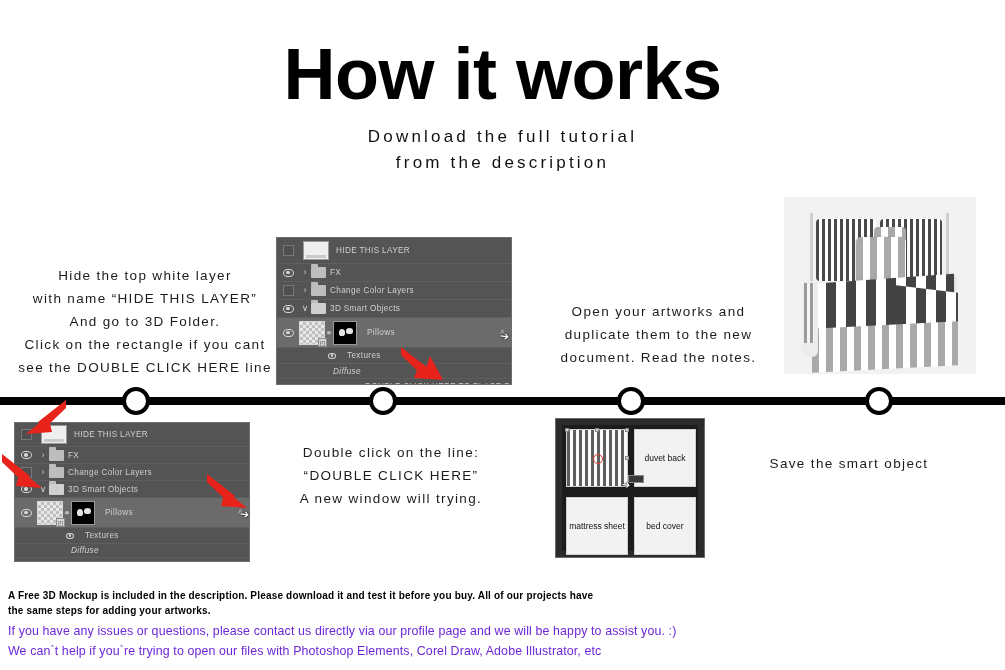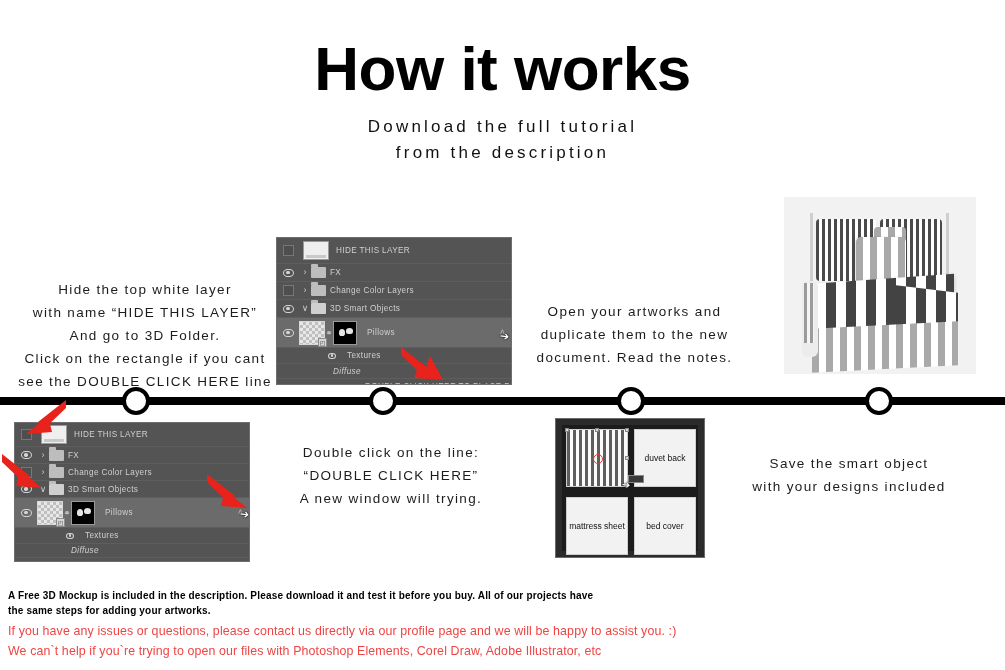--- a/index.html
+++ b/index.html
@@ -9,21 +9,21 @@
     background:#ffffff;
     font-family:"Liberation Sans", sans-serif;
     position:relative;
     overflow:hidden;
     color:#1a1a1a;
   }
 
   
   #header { position:absolute; left:0; top:0; width:1005px; text-align:center; }
   #title {
-    font-size:62px; font-weight:bold; letter-spacing:-0.5px;
+    font-size:72px; font-weight:bold; letter-spacing:-0.5px;
     margin-top:38px; line-height:1.0; color:#000;
   }
   #subtitle {
     font-size:17px; letter-spacing:3.2px; line-height:1.55;
     margin-top:14px; color:#111; font-weight:400;
   }
 
   
   #timeline-bar {
     position:absolute; left:0; top:397px; width:1005px; height:8px;
@@ -196,63 +196,62 @@
 
   
   #bottom-text {
     position:absolute; left:8px; top:588px; width:992px;
   }
   .bold-line {
     font-weight:bold; font-size:10px; line-height:1.52; letter-spacing:0.18px;
     color:#000;
   }
   .plain-line {
-    font-size:12.4px; line-height:1.60; letter-spacing:0.12px; color:#ef4444;
+    font-size:12.4px; line-height:1.60; letter-spacing:0.12px; color:#6d28d9;
   }
 </style>
 </head>
 <body>
 
 <div id="header">
   <div id="title">How it works</div>
   <div id="subtitle">
     <div>Download the full tutorial</div>
     <div>from the description</div>
   </div>
 </div>
 
 <div id="timeline-bar"></div>
 <div class="tl-node" style="left:122px;"></div>
 <div class="tl-node" style="left:369px;"></div>
 <div class="tl-node" style="left:617px;"></div>
 <div class="tl-node" style="left:865px;"></div>
 
-<div class="instr" style="left:4px; top:279px; width:282px;">
+<div class="instr" style="left:4px; top:265px; width:282px;">
   <div>Hide the top white layer</div>
   <div>with name “HIDE THIS LAYER”</div>
   <div>And go to 3D Folder.</div>
   <div>Click on the rectangle if you cant</div>
   <div>see the DOUBLE CLICK HERE line</div>
 </div>
 
-<div class="instr" style="left:512px; top:301px; width:245px;">
+<div class="instr" style="left:536px; top:301px; width:245px;">
   <div>Open your artworks and</div>
   <div>duplicate them to the new</div>
   <div>document. Read the notes.</div>
 </div>
 
 <div class="instr" style="left:272px; top:442px; width:238px;">
   <div>Double click on the line:</div>
   <div>“DOUBLE CLICK HERE”</div>
   <div>A new window will trying.</div>
 </div>
 
 <div class="instr" style="left:729px; top:453px; width:240px;">
   <div>Save the smart object</div>
-  <div>with your designs included</div>
 </div>
 
 <div class="ps-panel" style="left:276px; top:237px; width:236px; height:148px;">
 
   <div class="ps-row" style="height:26px;">
     <div class="eye-cell">
       <div class="eye-box"></div>
     </div>
     <div class="thumb-doc"></div>
     <div class="ps-label">HIDE THIS LAYER</div>

